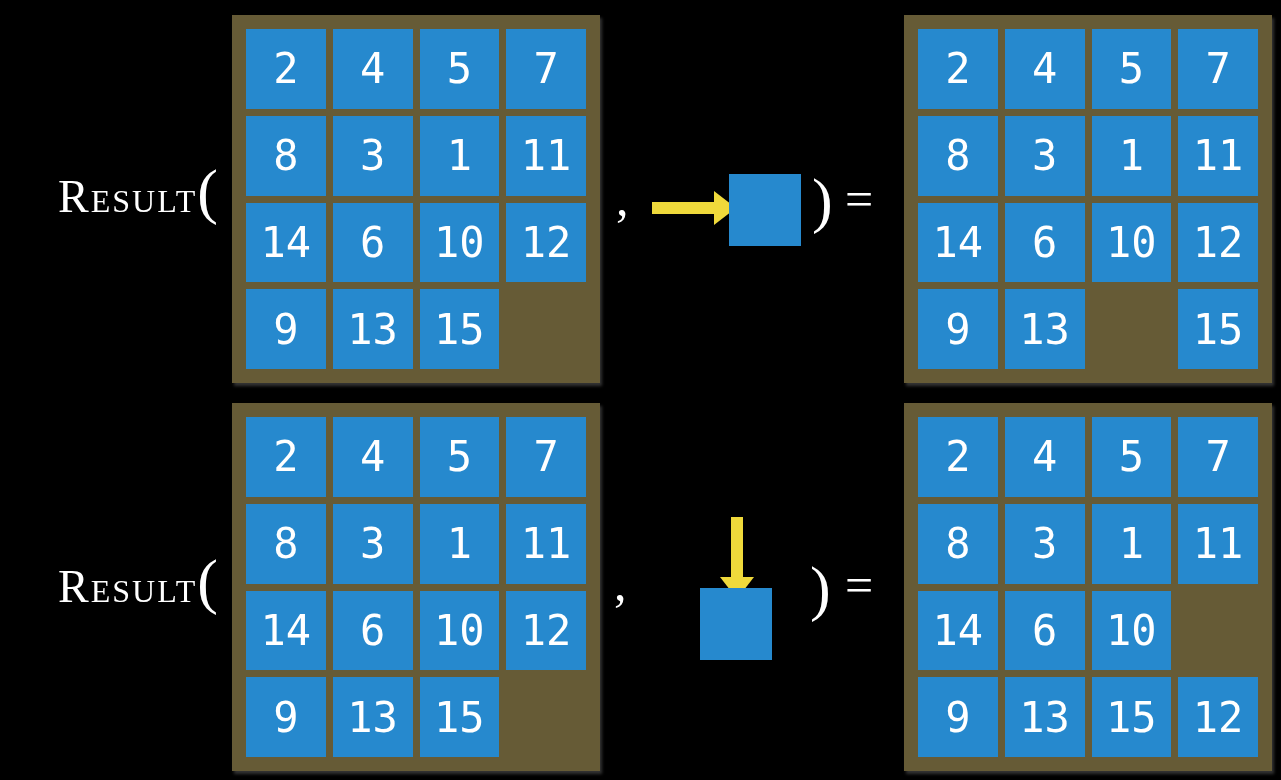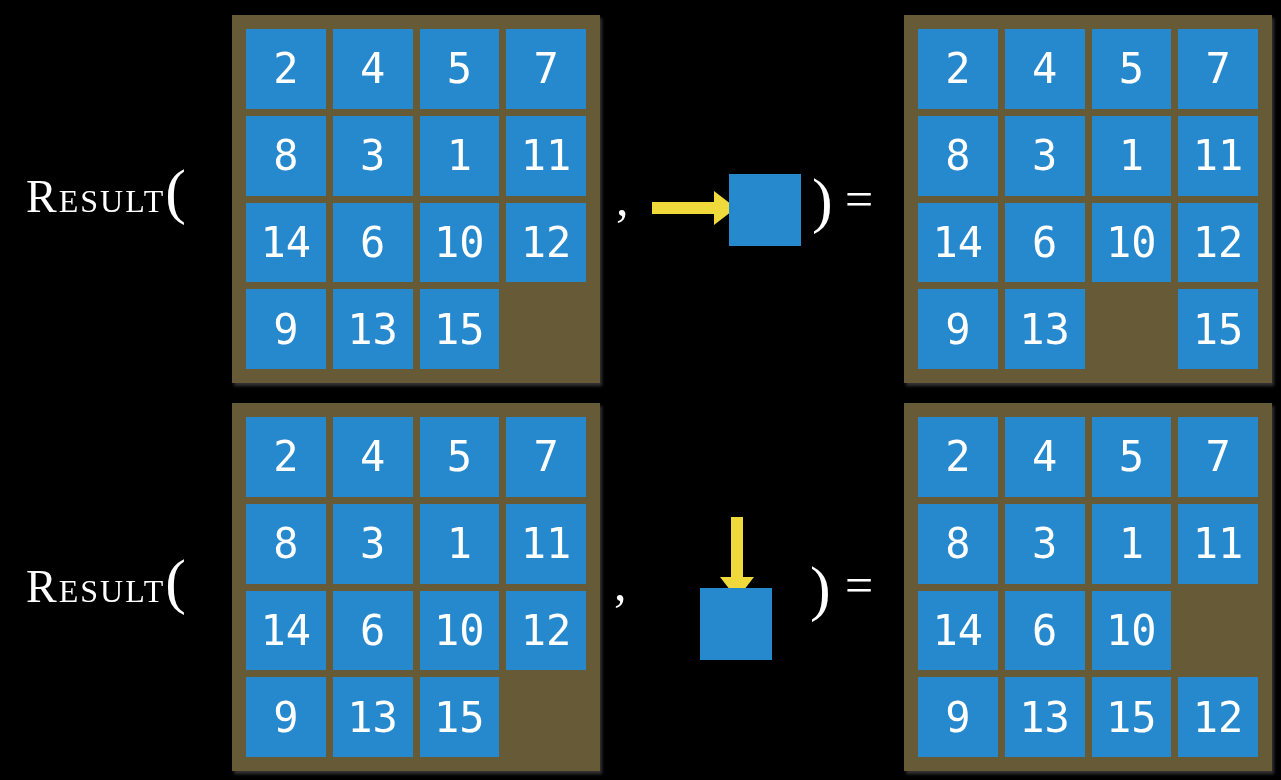--- a/index.html
+++ b/index.html
@@ -40,20 +40,21 @@
   .g-b { left: 904px; top: 15px; }
   .g-c { left: 232px; top: 403px; }
   .g-d { left: 904px; top: 403px; }
 
   
   .fn-label {
     position: absolute;
     color: var(--label_text, #fff);
     line-height: 62px;
     white-space: nowrap;
+    margin-left: 32px;
   }
   .fn-label-1 { left: 26px; top: 160px; }
   .fn-label-2 { left: 26px; top: 550px; }
   .fn-word {
     font-size: 46px;
     font-variant: small-caps;
     letter-spacing: 2px;
   }
   .fn-open-paren { font-size: 62px; }
 

